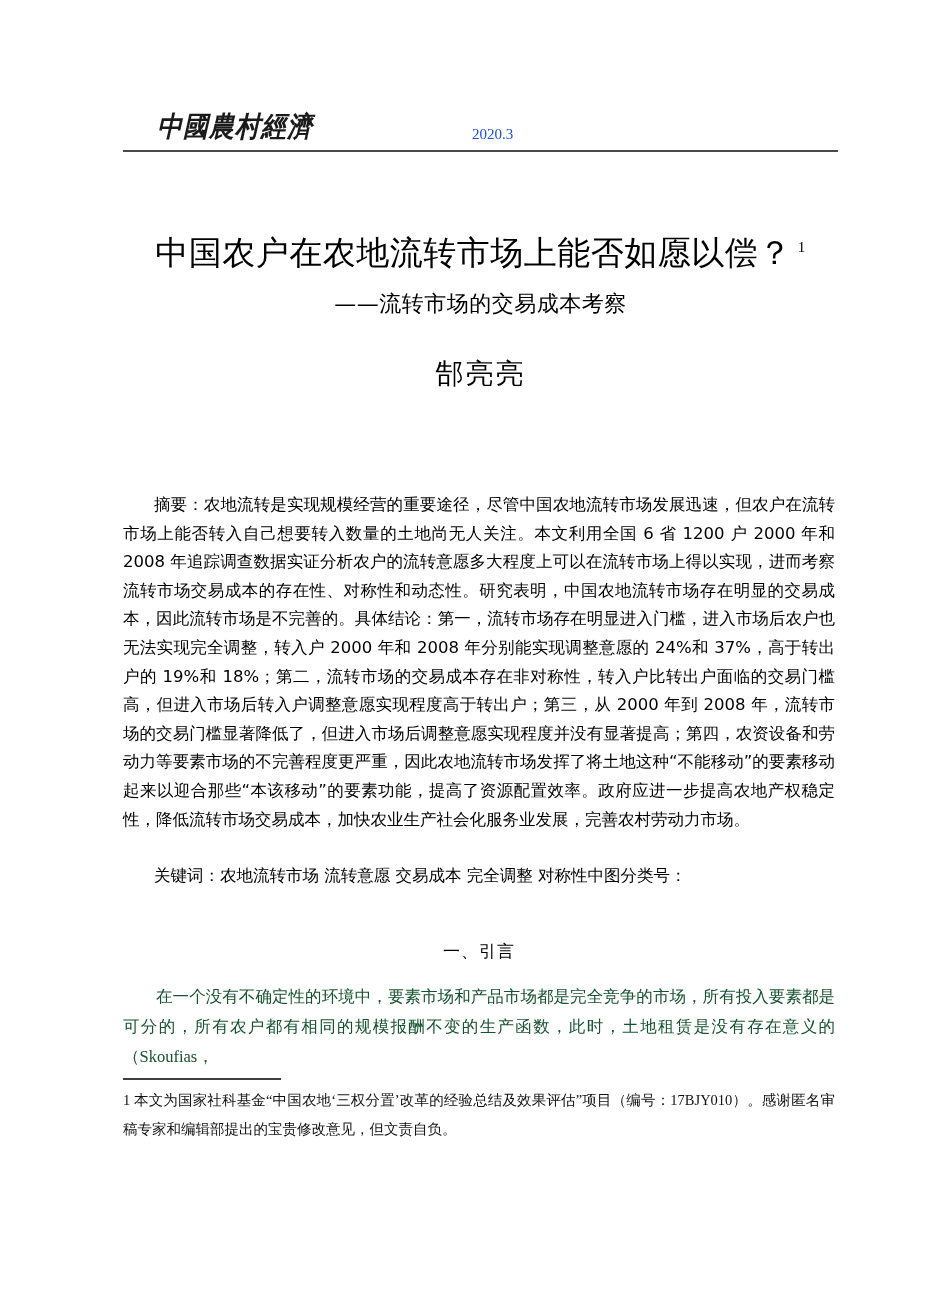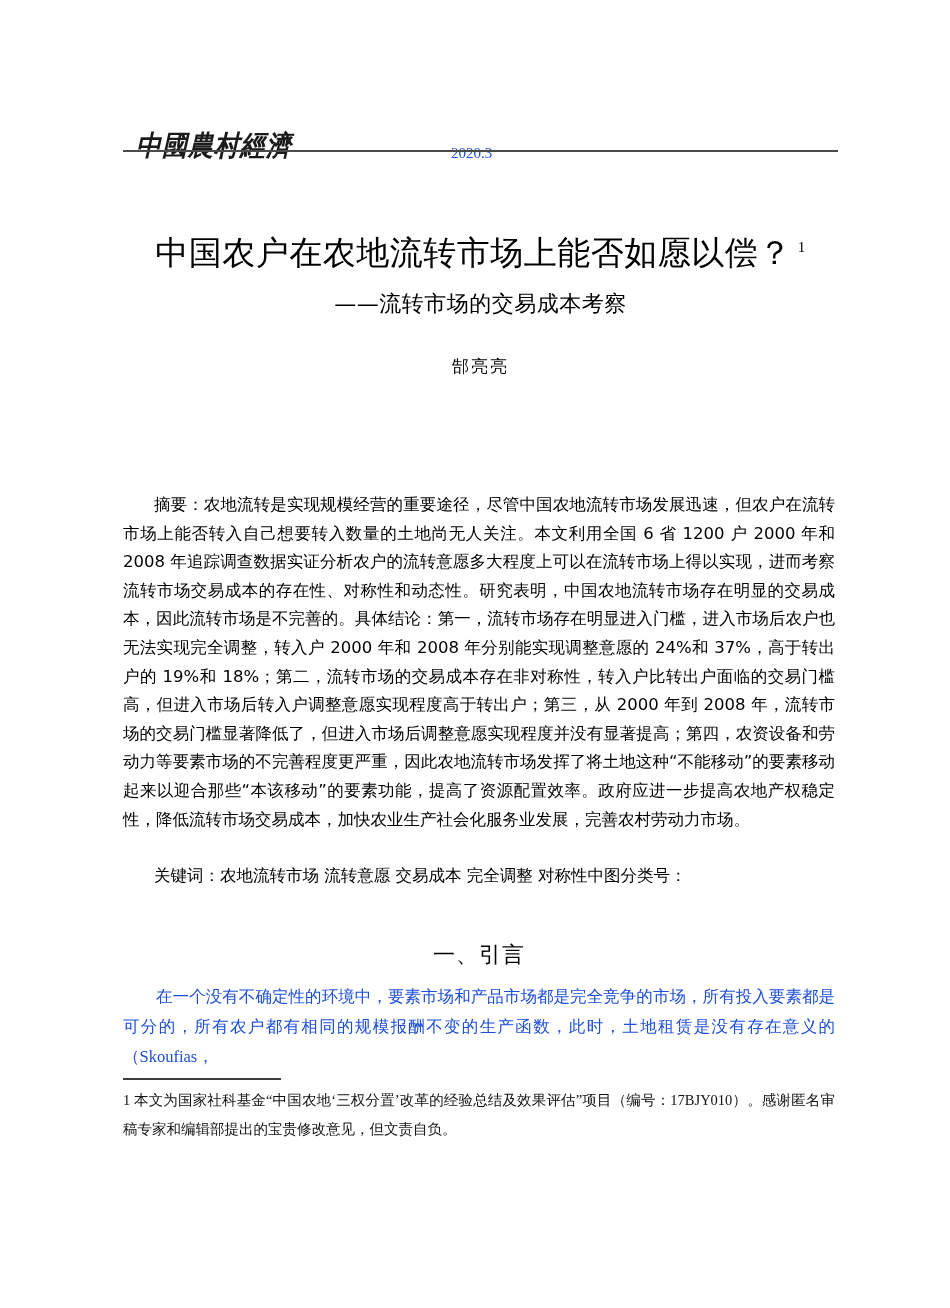--- a/index.html
+++ b/index.html
@@ -16,25 +16,24 @@
     width: 950px;
     height: 1308px;
     margin: 0 auto;
     background: #ffffff;
     overflow: hidden;
   }
 
   
   .runhead {
     position: absolute;
-    left: 114px;
+    left: 135px;
     top: 108px;
     width: 715px;
     height: 46px;
-    margin-top: 19px;
   }
   .masthead {
     position: absolute;
     left: 22px;
     top: 0px;
     font-family: "Liberation Serif", "DejaVu Serif", serif;
     font-size: 25px;
     font-weight: 700;
     font-style: italic;
     letter-spacing: 1px;
@@ -87,21 +86,21 @@
   .doc-subtitle {
     margin-top: 16px;
     font-family: "DejaVu Sans", "Liberation Sans", sans-serif;
     font-size: 22px;
     font-weight: 400;
     letter-spacing: 0.5px;
   }
   .author {
     margin-top: 36px;
     font-family: "DejaVu Sans", "Liberation Sans", sans-serif;
-    font-size: 17px;
+    font-size: 28px;
     letter-spacing: 2px;
   }
 
   
   .abstract {
     position: absolute;
     left: 123px;
     top: 466px;
     width: 712px;
     font-family: "DejaVu Sans", "Liberation Sans", sans-serif;
@@ -136,37 +135,37 @@
   .clc .gap { display: inline-block; width: 18px; }
 
   
   .section-heading {
     position: absolute;
     left: 123px;
     top: 940px;
     width: 712px;
     text-align: center;
     font-family: "DejaVu Sans", "Liberation Sans", sans-serif;
-    font-size: 22px;
+    font-size: 17px;
     letter-spacing: 1px;
   }
 
   
   .body-para {
     position: absolute;
     left: 123px;
     top: 982px;
     width: 712px;
     font-family: "Liberation Serif", "DejaVu Serif", serif;
     font-size: 16.5px;
     line-height: 30px;
     text-align: justify;
     text-justify: inter-character;
     text-indent: 33px;
-    color: #1d4ed8;
+    color: #14532d;
   }
 
   
   .footnote-rule {
     position: absolute;
     left: 123px;
     top: 1078px;
     width: 158px;
     height: 0;
     border-top: 2.2px solid #3f3f3f;

